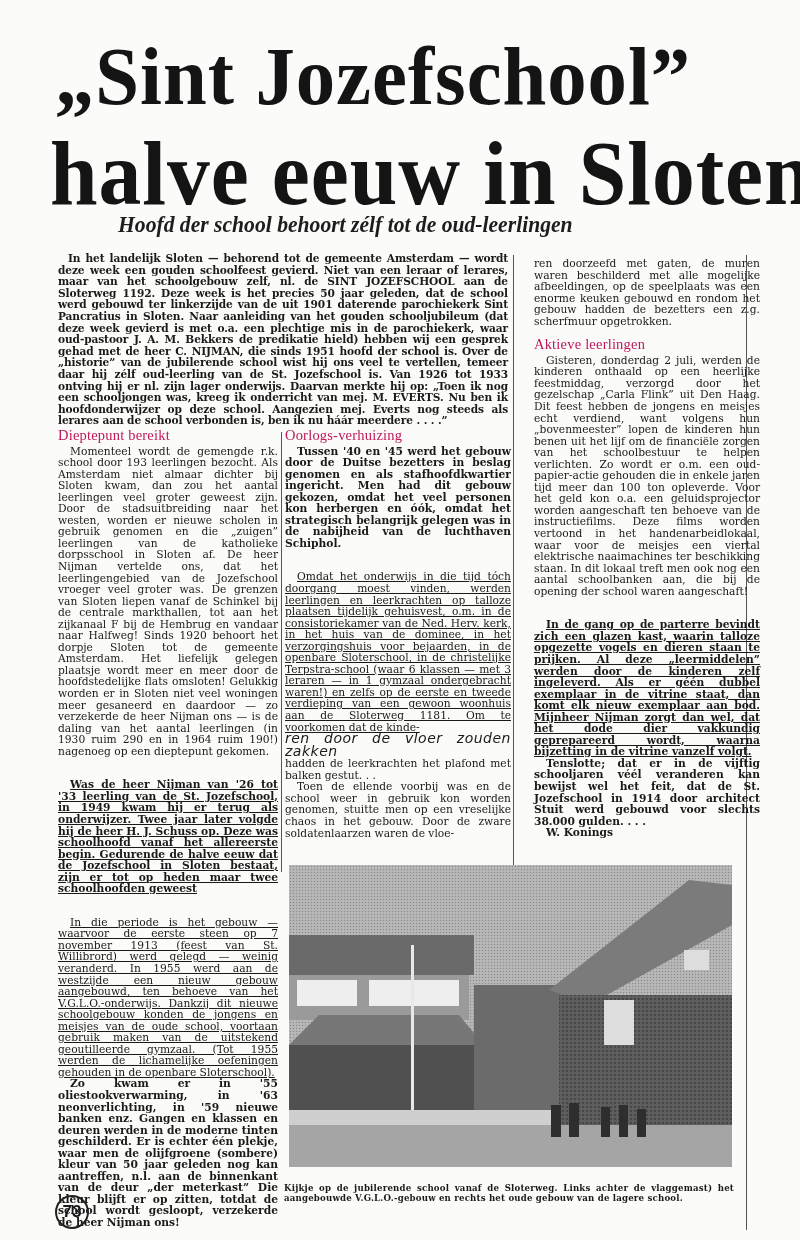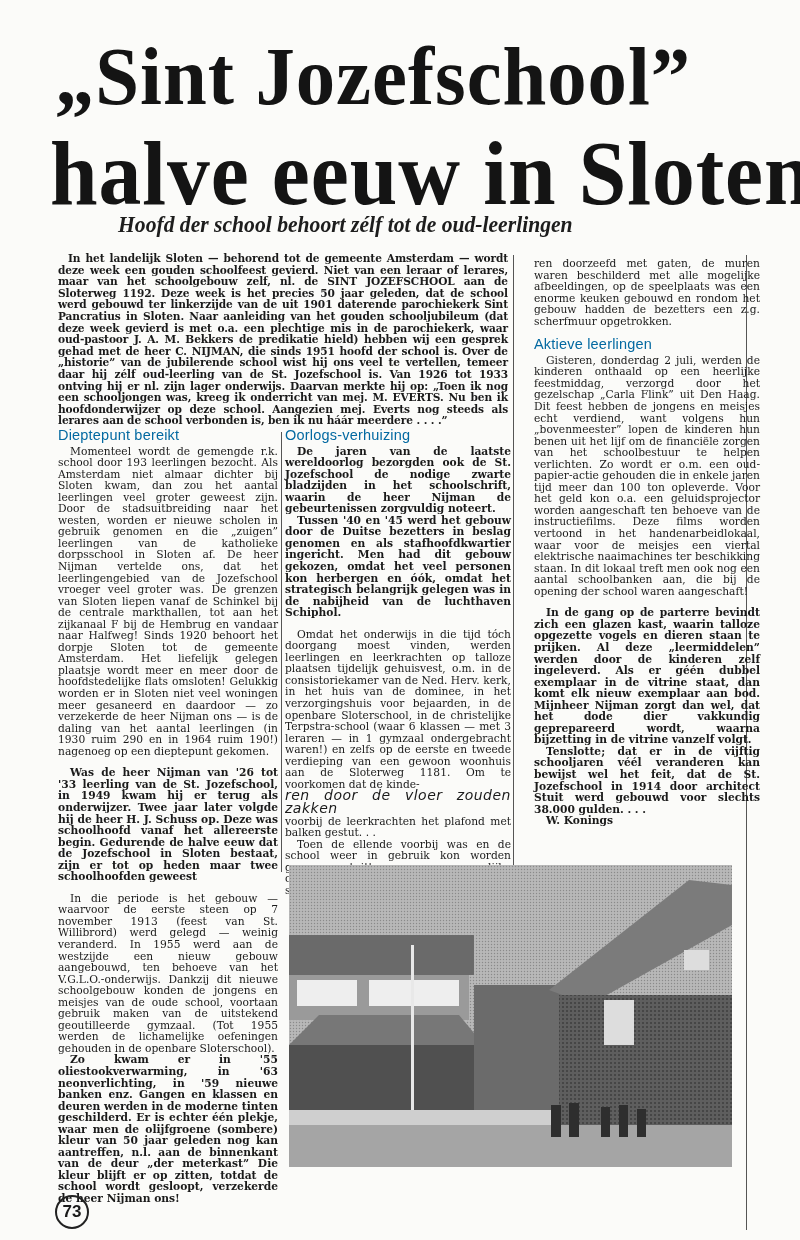--- a/index.html
+++ b/index.html
@@ -20,24 +20,24 @@
       font-size: 23px; color: #1d1d1d; transform: scaleX(0.94); transform-origin: left;
     }
     .lead {
       position: absolute; left: 58px; top: 253px; width: 450px; margin: 0;
       font-family: "DejaVu Serif", serif; font-weight: bold; font-size: 10.6px; line-height: 11.6px;
       text-align: justify; text-indent: 10px; letter-spacing: -0.1px;
     }
     .col { position: absolute; font-family: "DejaVu Serif", serif; font-size: 10.7px; line-height: 11.55px; }
     .col p { margin: 0; text-align: justify; text-indent: 12px; }
     .col p.b { font-weight: bold; }
-    .col p.gap { margin-top: 10px; }
+    .col p.gap { margin-top: 22px; text-decoration: underline; }
     .sect {
-      font-family: Liberation Sans, sans-serif; font-size: 14.5px; font-weight: normal; margin: 0 0 4px 0;
-      color: #0369a1; letter-spacing: 0.2px;
+      font-family: Liberation Serif, serif; font-size: 14.5px; font-weight: normal; margin: 0 0 4px 0;
+      color: #be185d; letter-spacing: 0.2px;
     }
     #col1 { left: 58px; top: 430px; width: 220px; }
     #col2 { left: 285px; top: 430px; width: 226px; }
     #col3 { left: 534px; top: 258px; width: 226px; }
     .handwrite { font-family: "DejaVu Sans", sans-serif; font-style: italic; font-size: 14px; letter-spacing: 0.5px; margin-top: 28px; }
     .sig { text-align: right; font-weight: bold; margin-top: 2px; }
     .rule { position: absolute; background: #555; width: 1px; }
     .photo {
       position: absolute; left: 289px; top: 865px; width: 443px; height: 302px; overflow: hidden;
       background: #bfbfbf;
@@ -69,25 +69,24 @@
 <div id="col1" class="col">
   <h3 class="sect">Dieptepunt bereikt</h3>
   <p>Momenteel wordt de gemengde r.k. school door 193 leerlingen bezocht. Als Amsterdam niet almaar dichter bij Sloten kwam, dan zou het aantal leerlingen veel groter geweest zijn. Door de stadsuitbreiding naar het westen, worden er nieuwe scholen in gebruik genomen en die „zuigen” leerlingen van de katholieke dorpsschool in Sloten af. De heer Nijman vertelde ons, dat het leerlingengebied van de Jozefschool vroeger veel groter was. De grenzen van Sloten liepen vanaf de Schinkel bij de centrale markthallen, tot aan het zijkanaal F bij de Hembrug en vandaar naar Halfweg! Sinds 1920 behoort het dorpje Sloten tot de gemeente Amsterdam. Het liefelijk gelegen plaatsje wordt meer en meer door de hoofdstedelijke flats omsloten! Gelukkig worden er in Sloten niet veel woningen meer gesaneerd en daardoor — zo verzekerde de heer Nijman ons — is de daling van het aantal leerlingen (in 1930 ruim 290 en in 1964 ruim 190!) nagenoeg op een dieptepunt gekomen.</p>
   <p class="b gap">Was de heer Nijman van '26 tot '33 leerling van de St. Jozefschool, in 1949 kwam hij er terug als onderwijzer. Twee jaar later volgde hij de heer H. J. Schuss op. Deze was schoolhoofd vanaf het allereerste begin. Gedurende de halve eeuw dat de Jozefschool in Sloten bestaat, zijn er tot op heden maar twee schoolhoofden geweest</p>
   <p class="gap">In die periode is het gebouw — waarvoor de eerste steen op 7 november 1913 (feest van St. Willibrord) werd gelegd — weinig veranderd. In 1955 werd aan de westzijde een nieuw gebouw aangebouwd, ten behoeve van het V.G.L.O.-onderwijs. Dankzij dit nieuwe schoolgebouw konden de jongens en meisjes van de oude school, voortaan gebruik maken van de uitstekend geoutilleerde gymzaal. (Tot 1955 werden de lichamelijke oefeningen gehouden in de openbare Sloterschool).</p>
   <p class="b">Zo kwam er in '55 oliestookverwarming, in '63 neonverlichting, in '59 nieuwe banken enz. Gangen en klassen en deuren werden in de moderne tinten geschilderd. Er is echter één plekje, waar men de olijfgroene (sombere) kleur van 50 jaar geleden nog kan aantreffen, n.l. aan de binnenkant van de deur „der meterkast” Die kleur blijft er op zitten, totdat de school wordt gesloopt, verzekerde de heer Nijman ons!</p>
 </div>
 
 <div id="col2" class="col">
   <h3 class="sect">Oorlogs-verhuizing</h3>
-  <p class="b">De jaren van de laatste wereldoorlog bezorgden ook de St. Jozefschool de nodige zwarte bladzijden in het schoolschrift, waarin de heer Nijman de gebeurtenissen zorgvuldig noteert.</p>
   <p class="b">Tussen '40 en '45 werd het gebouw door de Duitse bezetters in beslag genomen en als stafhoofdkwartier ingericht. Men had dit gebouw gekozen, omdat het veel personen kon herbergen en óók, omdat het strategisch belangrijk gelegen was in de nabijheid van de luchthaven Schiphol.</p>
   <p class="gap">Omdat het onderwijs in die tijd tóch doorgang moest vinden, werden leerlingen en leerkrachten op talloze plaatsen tijdelijk gehuisvest, o.m. in de consistoriekamer van de Ned. Herv. kerk, in het huis van de dominee, in het verzorgingshuis voor bejaarden, in de openbare Sloterschool, in de christelijke Terpstra-school (waar 6 klassen — met 3 leraren — in 1 gymzaal ondergebracht waren!) en zelfs op de eerste en tweede verdieping van een gewoon woonhuis aan de Sloterweg 1181. Om te voorkomen dat de kinde-</p>
   <p style="text-indent:0"><span class="handwrite">ren door de vloer zouden zakken</span></p>
-  <p style="text-indent:0">voorbij de leerkrachten het plafond met balken gestut. . .</p>
+  <p style="text-indent:0">hadden de leerkrachten het plafond met balken gestut. . .</p>
   <p>Toen de ellende voorbij was en de school weer in gebruik kon worden genomen, stuitte men op een vreselijke chaos in het gebouw. Door de zware soldatenlaarzen waren de vloe-</p>
 </div>
 
 <div id="col3" class="col">
   <p style="text-indent:0">ren doorzeefd met gaten, de muren waren beschilderd met alle mogelijke afbeeldingen, op de speelplaats was een enorme keuken gebouwd en rondom het gebouw hadden de bezetters een z.g. scherfmuur opgetrokken.</p>
   <h3 class="sect" style="margin-top:12px">Aktieve leerlingen</h3>
   <p>Gisteren, donderdag 2 juli, werden de kinderen onthaald op een heerlijke feestmiddag, verzorgd door het gezelschap „Carla Flink” uit Den Haag. Dit feest hebben de jongens en meisjes echt verdiend, want volgens hun „bovenmeester” lopen de kinderen hun benen uit het lijf om de financiële zorgen van het schoolbestuur te helpen verlichten. Zo wordt er o.m. een oud-papier-actie gehouden die in enkele jaren tijd meer dan 100 ton opleverde. Voor het geld kon o.a. een geluidsprojector worden aangeschaft ten behoeve van de instructiefilms. Deze films worden vertoond in het handenarbeidlokaal, waar voor de meisjes een viertal elektrische naaimachines ter beschikking staan. In dit lokaal treft men ook nog een aantal schoolbanken aan, die bij de opening der school waren aangeschaft!</p>
   <p class="b gap">In de gang op de parterre bevindt zich een glazen kast, waarin talloze opgezette vogels en dieren staan te prijken. Al deze „leermiddelen” werden door de kinderen zelf ingeleverd. Als er géén dubbel exemplaar in de vitrine staat, dan komt elk nieuw exemplaar aan bod. Mijnheer Nijman zorgt dan wel, dat het dode dier vakkundig geprepareerd wordt, waarna bijzetting in de vitrine vanzelf volgt.</p>
   <p class="b">Tenslotte; dat er in de vijftig schooljaren véél veranderen kan bewijst wel het feit, dat de St. Jozefschool in 1914 door architect Stuit werd gebouwd voor slechts 38.000 gulden. . . .</p>
   <p class="sig">W. Konings</p>
@@ -126,15 +125,16 @@
       <rect x="262" y="240" width="10" height="32"></rect>
         <rect x="280" y="238" width="10" height="34"></rect>
       <rect x="312" y="242" width="9" height="30"></rect>
         <rect x="330" y="240" width="9" height="32"></rect>
       <rect x="348" y="244" width="9" height="28"></rect>
     </g>
   </svg>
 </div>
 
 <p class="caption">
+  <span>Kijkje op de jubilerende school vanaf de Sloterweg. Links achter de vlaggemast) het aangebouwde V.G.L.O.-gebouw en rechts het oude gebouw van de lagere school.</span>
 </p>
 
 <div class="pagenum">73</div>
 
 </body></html>

